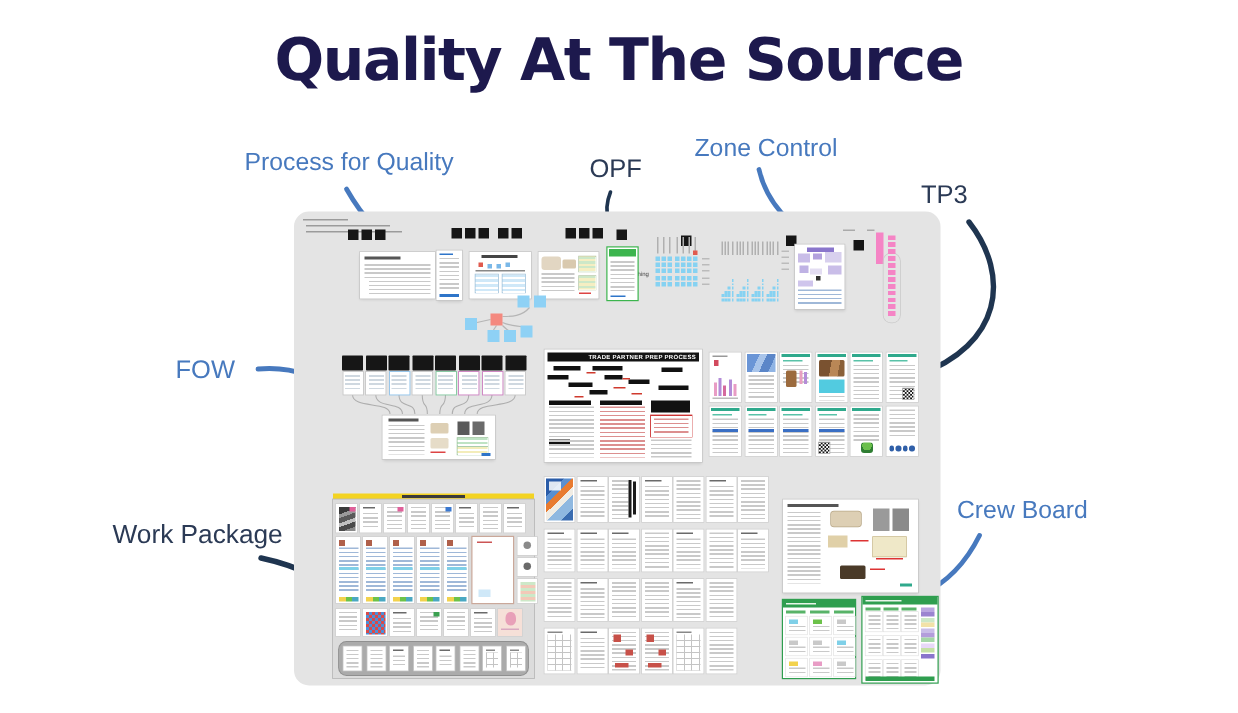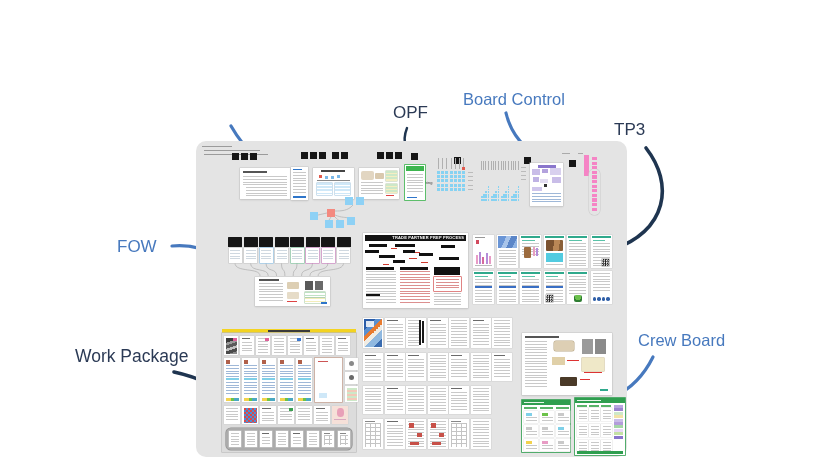--- a/index.html
+++ b/index.html
@@ -30,41 +30,43 @@
         font-size:3px;letter-spacing:1px}
   .lyellow{position:absolute;left:0;top:17px;right:0;height:4px;background:#f3d321}
   .lyellow::after{content:'';position:absolute;left:34%;top:1px;width:32%;height:2px;background:#3a3a3a}
   .lbody{position:absolute;left:0;top:21px;right:0;bottom:0;background:#dcdcdc;box-shadow:0 0 0 .6px #b8b8b8}
 </style>
 </head>
 <body>
 
 <div class="canvas">
 
+  <h1 class="title">Quality At The Source</h1>
 
   <svg class="arrows" width="825" height="475" viewBox="0 0 825 475">
     <defs>
       <marker id="mb" markerUnits="userSpaceOnUse" markerWidth="12" markerHeight="12" refX="8" refY="5" orient="auto">
           <path d="M0,0.5 L9,5 L0,9.5 Z" fill="#4779be"></path>
         </marker>
       <marker id="mn" markerUnits="userSpaceOnUse" markerWidth="14" markerHeight="14" refX="9" refY="6" orient="auto">
           <path d="M0,1 L10.5,6 L0,11 Z" fill="#1f3550"></path>
         </marker>
     </defs>
     <path d="M231,126 C243,147 254,157 267,164" stroke="#4779be" stroke-width="3.2" fill="none" stroke-linecap="round" marker-end="url(#mb)"></path>
     <path d="M407,128 C401,143 407,155 419,164" stroke="#1f3550" stroke-width="2.4" fill="none" stroke-linecap="round" marker-end="url(#mn)"></path>
     <path d="M506,113 C511,135 527,151 545,161" stroke="#4779be" stroke-width="3.2" fill="none" stroke-linecap="round" marker-end="url(#mb)"></path>
     <path d="M646,148 C674,184 668,230 612,250" stroke="#1f3550" stroke-width="3.6" fill="none" stroke-linecap="round" marker-end="url(#mn)"></path>
     <path d="M172,246 C196,244 213,252 224,263" stroke="#4779be" stroke-width="3.2" fill="none" stroke-linecap="round" marker-end="url(#mb)"></path>
     <path d="M174,372 C202,378 217,388 229,397" stroke="#1f3550" stroke-width="3.6" fill="none" stroke-linecap="round" marker-end="url(#mn)"></path>
     <path d="M653,357 C643,377 630,389 615,396" stroke="#4779be" stroke-width="3.2" fill="none" stroke-linecap="round" marker-end="url(#mb)"></path>
   </svg>
 
+  <span class="lbl blue" style="left:163px;top:99px">Process for Quality</span>
   <span class="lbl navy" style="left:393px;top:103px;font-size:17px">OPF</span>
-  <span class="lbl blue" style="left:463px;top:90px">Board Control</span>
+  <span class="lbl blue" style="left:463px;top:90px">Zone Control</span>
   <span class="lbl navy" style="left:614px;top:120px;font-size:17px">TP3</span>
   <span class="lbl blue" style="left:117px;top:237px;font-size:17px">FOW</span>
   <span class="lbl blue" style="left:638px;top:331px">Crew Board</span>
   <span class="lbl navy" style="left:75px;top:346px;font-size:17.5px">Work Package</span>
 
   <div class="board" id="bd">
     <svg class="bsvg" id="bsvg" width="431" height="316" viewBox="0 0 431 316">
         <path d="M157,64 C152,70 145,70 139,70" stroke="#b5b5b5" stroke-width="0.8" fill="none"></path>
         <path d="M131,72 L122,74" stroke="#b5b5b5" stroke-width="0.8" fill="none"></path>
         <path d="M135,76 L133,79" stroke="#b5b5b5" stroke-width="0.8" fill="none"></path>

